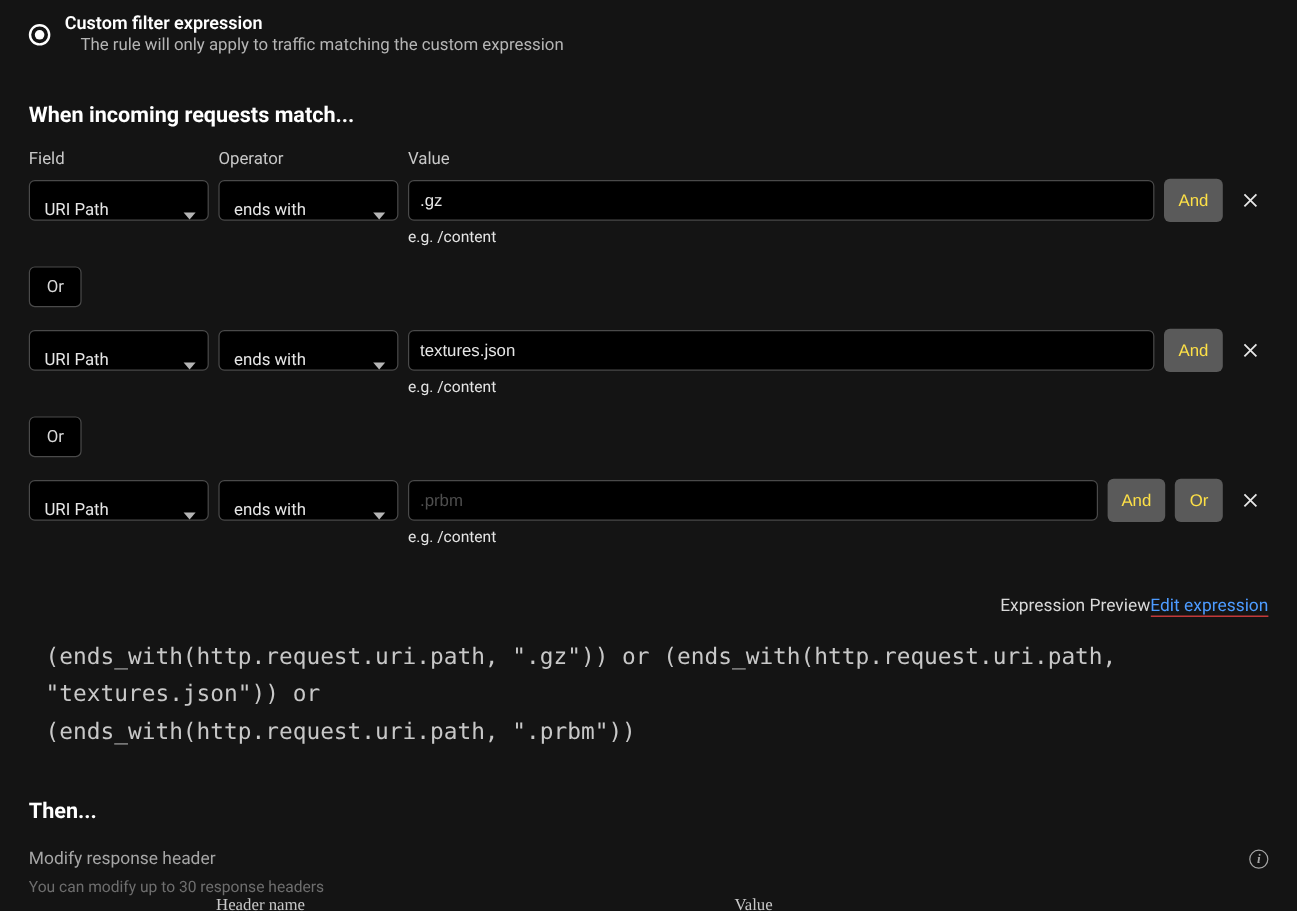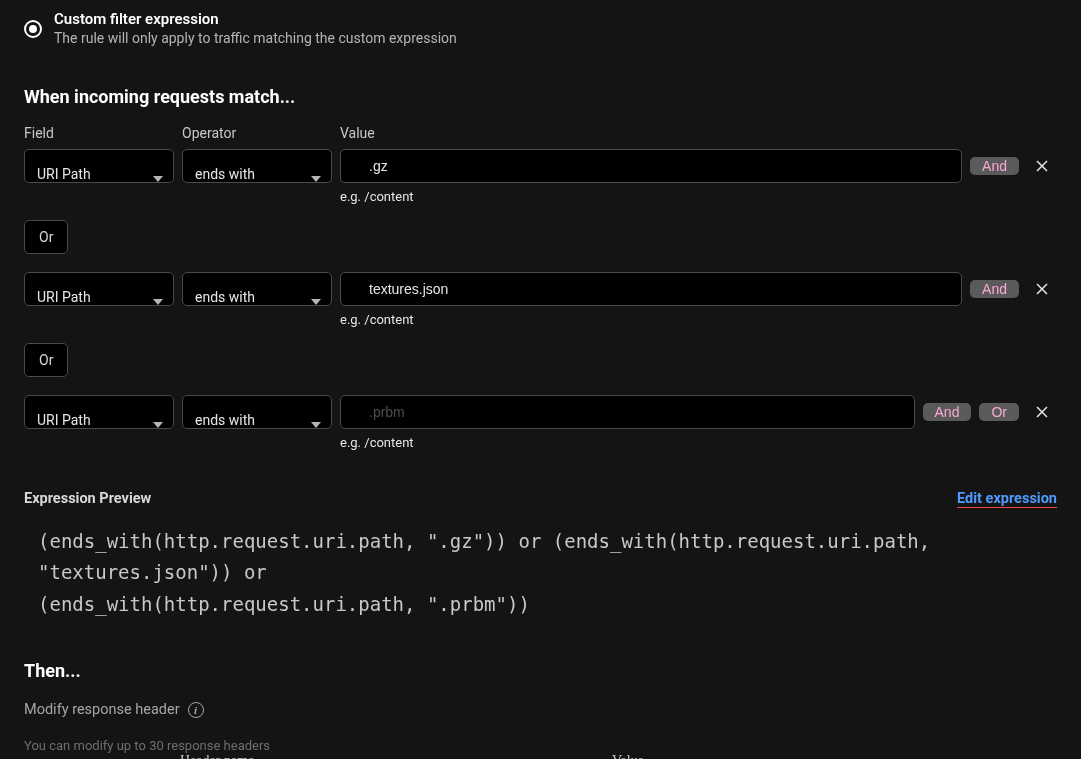--- a/index.html
+++ b/index.html
@@ -12,21 +12,21 @@
     padding: 10px 24px 24px 24px;
   }
   .radio-row { display: flex; align-items: center; gap: 12px; }
   .radio-outer {
     width: 18px; height: 18px; border: 2px solid #ffffff; border-radius: 50%;
     display: flex; align-items: center; justify-content: center; flex-shrink: 0;
     margin-top: 1px;
   }
   .radio-inner { width: 8px; height: 8px; background: #ffffff; border-radius: 50%; }
   .radio-title { color: #ffffff; font-weight: 600; font-size: 15px; }
-  .radio-sub { color: #b5b5b5; font-size: 14px; margin-top: 2px; }
+  .radio-sub { color: #b5b5b5; font-size: 14px; margin-top: 2px; margin-left: 13px; }
 
   .section-title { color: #ffffff; font-weight: 700; font-size: 18px; margin-top: 40px; }
   .then-title { color: #ffffff; font-weight: 700; font-size: 18px; margin-top: 40px; }
 
   .rule-row-labels {
     display: grid;
     grid-template-columns: 150px 150px 1fr 100px 30px;
     gap: 8px;
     margin-top: 18px;
     color: #c8c8c8;
@@ -44,73 +44,72 @@
     border: 1px solid #4a4a4a;
     border-radius: 5px;
     height: 34px;
     color: #e6e6e6;
     font-size: 14px;
   }
   .select {
     display: flex; align-items: flex-end; justify-content: space-between;
     padding: 0 10px 0 12px;
   }
-  .text-input { padding: 0 28px; width: 100%; outline: none; }
+  .text-input { padding: 0 9px; width: 100%; outline: none; }
   .text-input::placeholder { color: #4e4e4e; }
   .chevron {
     width: 0; height: 0; border-left: 5px solid transparent; border-right: 5px solid transparent;
     border-top: 6px solid #b5b5b5;
   }
   .btn-and, .btn-or {
     background: #5a5a5a;
     border: none;
     border-radius: 5px;
-    height: 18px;
+    height: 36px;
     padding: 0 12px;
-    color: #f9a8d4;
+    color: #fde047;
     font-size: 14px;
     cursor: pointer;
   }
   .btn-group { display: flex; gap: 8px; }
   .close-x {
     width: 30px; height: 34px; display: flex; align-items: center; justify-content: center;
     cursor: pointer;
   }
   .close-x svg { stroke: #e6e6e6; }
   .hint { color: #e5e5e5; font-size: 13px; margin-top: 6px; }
   .or-row { margin-top: 16px; }
   .or-btn {
     display: inline-flex; align-items: center; justify-content: center;
     padding: 0 14px; color: #d9d9d9;
     background: #000;
   }
 
   .preview-header {
-    display: flex; justify-content: space-between; align-items: baseline;
+    display: flex; justify-content: flex-end; align-items: baseline;
     margin-top: 40px;
-    font-weight: bold;
   }
   .preview-title { color: #d9d9d9; font-size: 14.5px; }
   .edit-link { color: #4d9bff; font-size: 14.5px; border-bottom: 1px solid #ef4444; cursor: pointer; }
   .code-block {
     font-family: ui-monospace, SFMono-Regular, Menlo, Consolas, monospace;
     font-size: 19px;
     color: #c8c8c8;
     margin-top: 18px;
     padding-left: 14px;
     line-height: 1.65;
   }
 
-  .modify-row { display: flex; align-items: center; gap: 8px; margin-top: 20px; color: #a6a6a6; font-size: 14.5px; }
+  .modify-row { display: flex; align-items: center; gap: 8px; margin-top: 20px; color: #a6a6a6; font-size: 14.5px; justify-content: space-between; }
   .info-icon {
     width: 16px; height: 16px; border: 1.5px solid #a6a6a6; border-radius: 50%;
     display: inline-flex; align-items: center; justify-content: center; font-size: 11px; font-weight: 600;
     font-family: Georgia, serif; font-style: italic;
   }
-  .hint2 { color: #6e6e6e; font-size: 13px; margin-top: 20px; }
+  .hint2 { color: #6e6e6e; font-size: 13px; margin-top: 8px; }
 
   .header-row-labels {
     display: grid;
     grid-template-columns: 136px 370px 22px 340px;
     gap: 20px;
     color: #c8c8c8;
     font-size: 14px;
     font-family: Liberation Serif, serif;
   }
   .header-row {

